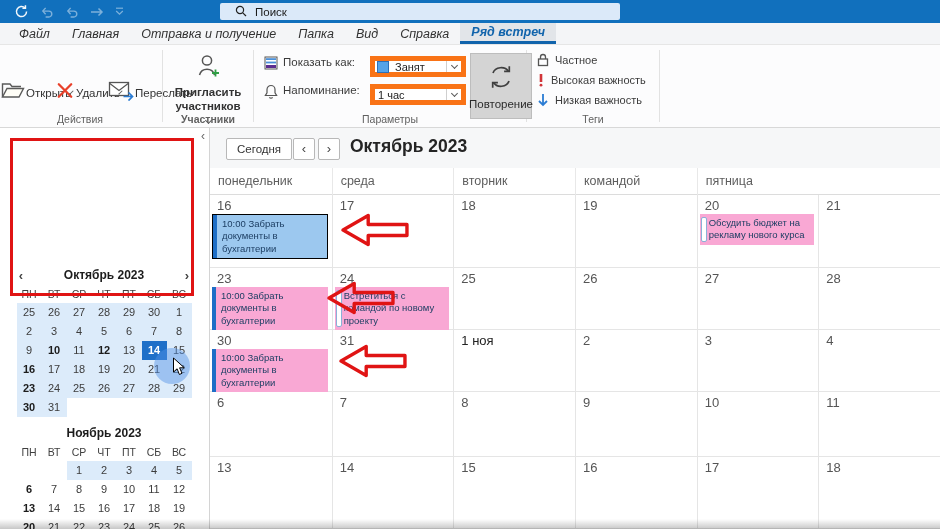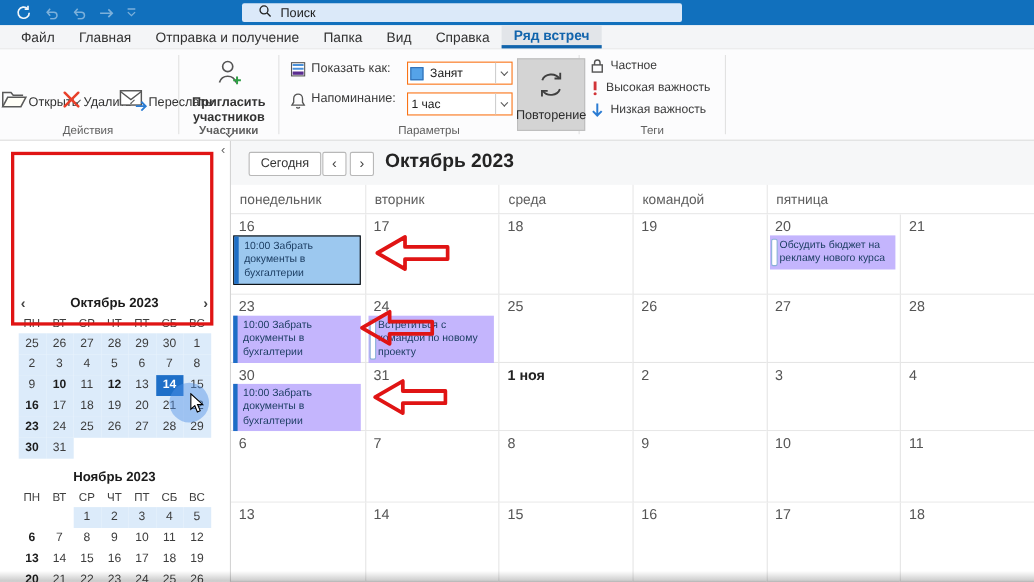--- a/index.html
+++ b/index.html
@@ -9,40 +9,40 @@
   
   .titlebar { position:absolute; left:0; top:0; width:940px; height:23px; background:#1170bd; display:flex; align-items:center; }
   .qa-icons { display:flex; align-items:center; gap:11px; margin-left:14px; }
   .qa-icon { display:flex; align-items:center; opacity:.95; }
   .qa-icon.dim { opacity:.45; }
   .searchbox { position:absolute; left:220px; top:3px; width:400px; height:17px; background:#dbe9f9; border-radius:2px; display:flex; align-items:center; gap:8px; padding-left:15px; }
   .searchbox span { font-size:11.5px; color:#1b1b1b; }
 
   
   .tabrow { position:absolute; left:0; top:23px; width:940px; height:22px; background:#f4f5f7; display:flex; align-items:stretch; padding-left:8px; border-bottom:1px solid #e6e6e6;}
-  .tab { display:flex; align-items:center; padding:0 11px; font-size:12.5px; color:#323232; cursor:default; }
+  .tab { display:flex; align-items:center; padding:0 11px; font-size:12.5px; color:#323232; cursor:default;font-style:italic; }
   .tab.active { color:#1164ac; font-weight:700; background:#e2e5e9; border-bottom:3px solid #1164ac; }
 
   
   .ribbon { position:absolute; left:0; top:45px; width:940px; height:83px; background:#fcfcfd; border-bottom:1px solid #d8d8d8; display:flex; }
   .rgroup { position:relative; height:100%; padding-top:5px; }
   .rgroup-label { position:absolute; bottom:2px; left:0; right:0; text-align:center; font-size:10.5px; color:#606060; }
   .rsep { width:1px; background:#e2e2e2; margin:5px 2px; }
   .bigbtn { display:inline-flex; flex-direction:row; align-items:center; width:52px; padding-top:4px; }
   .bigbtn .lbl { font-size:11.5px; color:#333; margin-top:4px; white-space:nowrap; }
   .chev { display:inline-block; width:5px; height:5px; border-right:1.4px solid #5a5a5a; border-bottom:1.4px solid #5a5a5a; transform:rotate(45deg); margin-top:4px; }
   .grp-actions { width:160px; display:flex; justify-content:center; gap:2px; }
   .grp-attendees { width:86px; display:flex; justify-content:center;font-weight:bold; }
   .invitebtn { display:flex; flex-direction:column; align-items:center; padding-top:2px; }
   .invitebtn .lbl { font-size:11.5px; color:#333; text-align:center; line-height:1.25; margin-top:2px; width:76px;}
   .grp-options { width:268px; display:flex; }
   .opt-rows { display:flex; flex-direction:column; gap:6px; padding:6px 0 0 8px; }
   .opt-row { display:flex; align-items:flex-start; gap:5px; height:22px; }
   .opt-row .olbl { font-size:11.5px; color:#3b3b3b; width:82px; }
-  .dd { display:flex; align-items:center; height:21px; width:96px; background:#fff; border:1px solid #f97316; font-size:11px; color:#222; }
+  .dd { display:flex; align-items:center; height:21px; width:96px; background:#fff; border:5px solid #f97316; font-size:11px; color:#222; }
   .dd .swatch { width:12px; height:12px; background:#55a3e8; border:1px solid #2f6fb5; margin:0 3px 0 2px; }
   .dd .val { flex:1; padding-left:3px; }
   .dd .ddchev { width:15px; align-self:stretch; border-left:1px solid #cfcfcf; display:flex; align-items:center; justify-content:center; }
   .dd .ddchev .chev { margin-top:-2px; }
   .recurbtn { width:62px; height:66px; margin:3px 0 0 4px; background:#d4d4d4; border:1px solid #bdbdbd; display:flex; flex-direction:column; align-items:center; justify-content:center; }
   .recurbtn .lbl { font-size:11.5px; color:#2c2c2c; margin-top:2px; }
   .grp-tags { width:128px; padding-left:8px; }
   .tagrow { display:flex; align-items:center; gap:6px; height:20px; }
   .tagrow .lbl { font-size:11px; color:#3b3b3b; white-space:nowrap; }
 
@@ -67,22 +67,22 @@
   .navbtn { position:absolute; top:10px; width:22px; height:22px; background:#fff; border:1px solid #b8b8b8; border-radius:2px; text-align:center; line-height:20px; font-size:13px; color:#444; }
   .cal-title { position:absolute; left:140px; top:8px; font-size:17.5px; font-weight:700; color:#242424; }
   .wk-hdr { display:grid; grid-template-columns:repeat(6,1fr); height:27px; background:#fff; border-bottom:1px solid #dcdcdc; }
   .wk-hdr > div { font-size:12.5px; color:#5e5e5e; line-height:27px; padding-left:8px; border-left:1px solid #e8e8e8; }
   .wk-hdr > div:first-child { border-left:none; }
   .wk-hdr > div.bold { font-weight:700; color:#141414; }
   .cal-grid { display:grid; grid-template-columns:repeat(6,1fr); grid-template-rows:73px 62px 62px 65px 72px; background:#fff; }
   .day-cell { position:relative; border-left:1px solid #e5e5e5; border-bottom:1px solid #e5e5e5; background:#fff; }
   .day-cell.c0 { border-left:none; }
   .daynum { font-size:13px; color:#555; margin:3px 0 1px 7px; }
-  .daynum.bold { font-weight:700; color:#222; }
-  .event { position:relative; background:#c4b5fd; color:#1d3e63; font-size:9.5px; line-height:1.3; padding:3px 3px 3px 9px; margin:1px 4px 2px 2px; }
+  .daynum.bold { font-weight:400; color:#222; }
+  .event { position:relative; background:#f9a8d4; color:#1d3e63; font-size:9.5px; line-height:1.3; padding:3px 3px 3px 9px; margin:1px 4px 2px 2px; }
   .event.timed::before { content:""; position:absolute; left:0; top:0; bottom:0; width:4px; background:#1e6ec6; }
   .event.allday::before { content:""; position:absolute; left:1px; top:3px; bottom:3px; width:4px; background:#fff; border:1px solid #8ab0d8; border-radius:2px; }
   .event.selected { border:1.5px solid #000; background:#9cc8ef; }
 
   
   .hl-box { position:absolute; border:3px solid #e01414; background:transparent; z-index:30; }
   .arrow-anno { position:absolute; z-index:31; }
   .cursor-halo { position:absolute; width:36px; height:36px; border-radius:50%; background:rgba(80,145,230,.45); z-index:32; }
   .cursor-ptr { position:absolute; z-index:33; }
   .bottom-fade { position:absolute; left:0; right:0; bottom:0; height:10px; background:linear-gradient(rgba(0,0,0,0), rgba(0,0,0,0.22)); z-index:40; pointer-events:none; }
@@ -368,22 +368,22 @@
 
   <div class="main">
     <div class="cal-toolbar">
       <div class="todaybtn">Сегодня</div>
       <div class="navbtn" style="left:83px">‹</div>
       <div class="navbtn" style="left:108px">›</div>
       <div class="cal-title">Октябрь 2023</div>
     </div>
     <div class="wk-hdr">
         <div>понедельник</div>
+        <div>среда</div>
         <div>вторник</div>
-        <div>среда</div>
         <div>командой</div>
         <div>пятница</div>
       </div>
     <div class="cal-grid">
         <div class="day-cell c0">
           <div class="daynum">16</div>
           <div class="event timed selected">10:00 Забрать документы в бухгалтерии</div>
         </div>
         <div class="day-cell">
           <div class="daynum">17</div>

